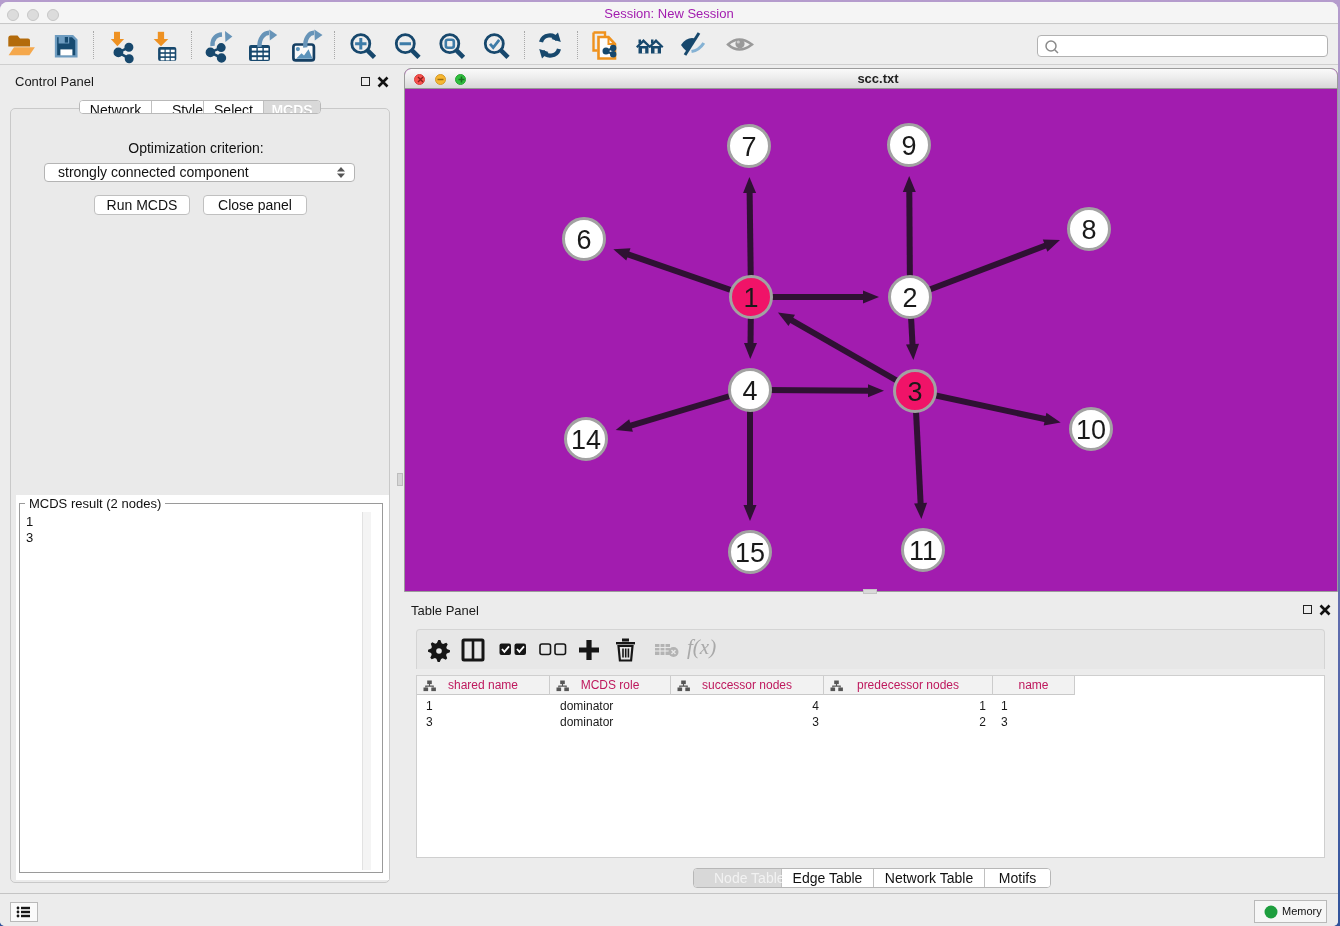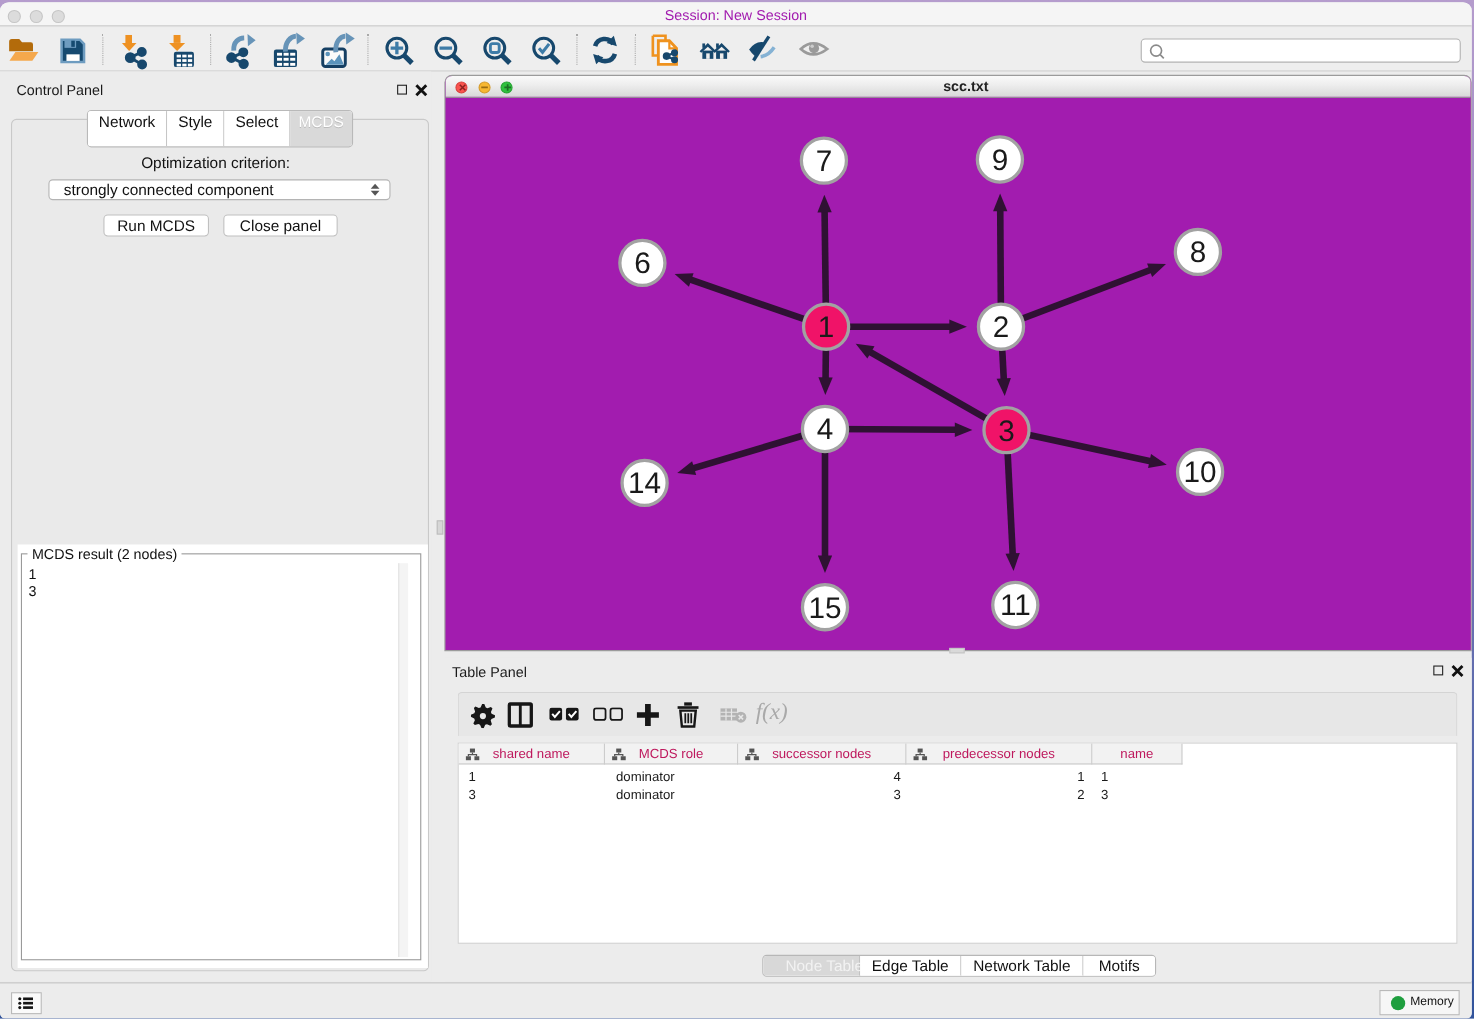--- a/index.html
+++ b/index.html
@@ -10,23 +10,23 @@
 .tl { position:absolute; top:7px; width:12px; height:12px; border-radius:50%; background:#dcdcdc; border:1px solid #c6c6c6; }
 .wtitle { position:absolute; top:4px; left:0; width:100%; text-align:center; font-size:13px; color:#a21caf; }
 .toolbar { position:absolute; left:0; top:23px; width:100%; height:40px; background:#eeeeee; border-bottom:1px solid #cfcfcf; }
 .sep { position:absolute; top:6px; height:28px; width:0; border-left:1px dotted #a9a9a9; }
 .ticon { position:absolute; top:3px; }
 .ticon svg { overflow:visible; display:block; }
 .searchbox { position:absolute; left:1037px; top:10px; width:291px; height:22px; background:#fff; border:1px solid #b2b2b2; border-radius:4px; }
 
 .cp { position:absolute; left:0; top:63px; width:392px; height:827px; background:#ececec; }
 .paneltitle { font-size:13px; color:#1a1a1a; }
-.cptabs { position:absolute; top:35px; left:79px; height:34px; display:flex; border:1px solid #b9b9b9; border-radius:4px; overflow:hidden; background:#fff; }
+.cptabs { position:absolute; top:35px; left:79px; height:14px; display:flex; border:1px solid #b9b9b9; border-radius:4px; overflow:hidden; background:#fff; }
 .cptab { font-size:14px; color:#111; padding:0 14px; line-height:18px; border-right:1px solid #c0c0c0; background:#fff; }
-.cptab:last-child { border-right:none; }
+.cptab:last-child { border-right:none;font-weight:bold; }
 .tabsel { background:#d9d9d9; color:#ffffff; text-shadow:0 1px 0 #bbb; }
 .cpcontent { position:absolute; left:10px; top:43px; width:380px; height:775px; border:1px solid #c9c9c9; border-radius:5px; background:#eaeaea; }
 .combo { position:absolute; left:44px; top:98px; width:311px; height:19px; background:#fff; border:1px solid #b4b4b4; border-radius:4px; font-size:14px; color:#111; line-height:17px; padding-left:13px; }
 .btn { position:absolute; height:20px; background:#fff; border:1px solid #c0c0c0; border-radius:4px; font-size:14px; color:#111; text-align:center; line-height:18px; }
 .mcdsbox { position:absolute; left:16px; top:430px; width:373px; height:385px; background:#fff; }
 .groupbox { position:absolute; left:3px; top:8px; right:6px; bottom:7px; border:1px solid #9a9a9a; }
 .grouplabel { position:absolute; left:5px; top:-8px; background:#fff; padding:0 4px; font-size:13px; color:#111; }
 .scrolltrack { position:absolute; right:11px; top:8px; width:9px; bottom:2px; background:#f4f4f4; border-left:1px solid #e2e2e2; }
 
 .netwin { position:absolute; left:404px; top:66px; width:934px; height:524px; border:1px solid #9b9b9b; border-radius:7px 7px 0 0; background:#a21caf; }
@@ -238,21 +238,21 @@
  </div>
  <div class="cp">
   <div class="paneltitle abs" style="left:15px;top:9px">Control Panel</div>
   <div class="abs" style="left:361px;top:12px;width:9px;height:9px;border:1.5px solid #222"></div>
   <svg class="abs" style="left:377px;top:11px" width="12" height="12">
         <path d="M1.5 1.5 L10.5 10.5 M10.5 1.5 L1.5 10.5" stroke="#111" stroke-width="2.6"></path>
       </svg>
   <div class="cpcontent"></div>
   <div class="cptabs">
    <div class="cptab" style="width:72px;padding:0;text-align:center">Network</div>
-   <div class="cptab" style="width:52px;padding:0;text-align:center">Style</div>
+   <div class="cptab" style="width:52px;padding:0;text-align:right">Style</div>
    <div class="cptab" style="width:60px;padding:0;text-align:center">Select</div>
    <div class="cptab tabsel" style="width:56px;padding:0;text-align:center">MCDS</div>
   </div>
   <div class="abs" style="left:0;top:75px;width:392px;text-align:center;font-size:14px;color:#111">Optimization criterion:</div>
   <div class="combo">strongly connected component
     <svg width="12" height="14" style="position:absolute;right:7px;top:2px">
           <polygon points="6,1 10,5.5 2,5.5" fill="#555"></polygon>
           <polygon points="6,12 10,7.5 2,7.5" fill="#555"></polygon>
         </svg>
   </div>

